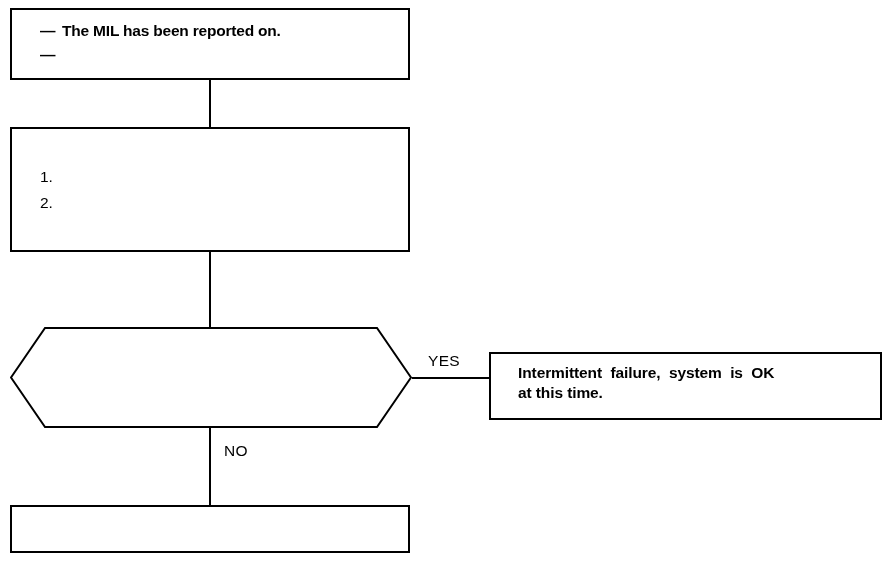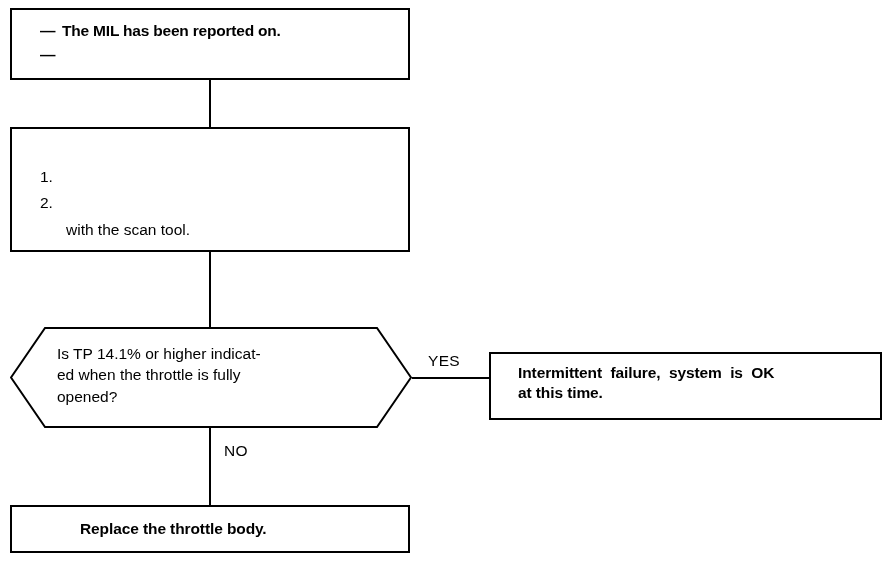--- a/index.html
+++ b/index.html
@@ -143,39 +143,34 @@
 
   <div class="node-box" id="verification-box"></div>
 
   <div class="step-row" style="left:40px; top:168px;">
     <span class="step-num">1.</span>
   </div>
 
   <div class="step-row" style="left:40px; top:194px;">
     <span class="step-num">2.</span>
   </div>
-  <div class="node-text reg" style="left:66px; top:220px; font-size:15.5px;">with the scan tool.</div>
 
   <div class="connector-v" id="conn-verification-decision"></div>
 
   <div id="decision-hex">
     <svg width="402" height="101" viewBox="0 0 402 101" xmlns="http://www.w3.org/2000/svg" aria-hidden="true">
       <polygon points="35,1 367,1 401,50.5 367,100 35,100 1,50.5" fill="#ffffff" stroke="#000000" stroke-width="2"></polygon>
     </svg>
   </div>
-  <div class="node-text" id="decision-text">Is TP 14.1% or higher indicat-
-ed when the throttle is fully
-opened?</div>
 
   <div class="connector-h" id="conn-decision-intermittent"></div>
   <div class="branch-label" id="label-yes">YES</div>
 
   <div class="connector-v" id="conn-decision-replace"></div>
   <div class="branch-label" id="label-no">NO</div>
 
   <div class="node-box" id="intermittent-box"></div>
   <div class="node-text" id="intermittent-text">Intermittent  failure,  system  is  OK
 at this time.</div>
 
   <div class="node-box" id="replace-box"></div>
-  <div class="node-text" id="replace-text">Replace the throttle body.</div>
 
 </div>
 
 </body></html>

